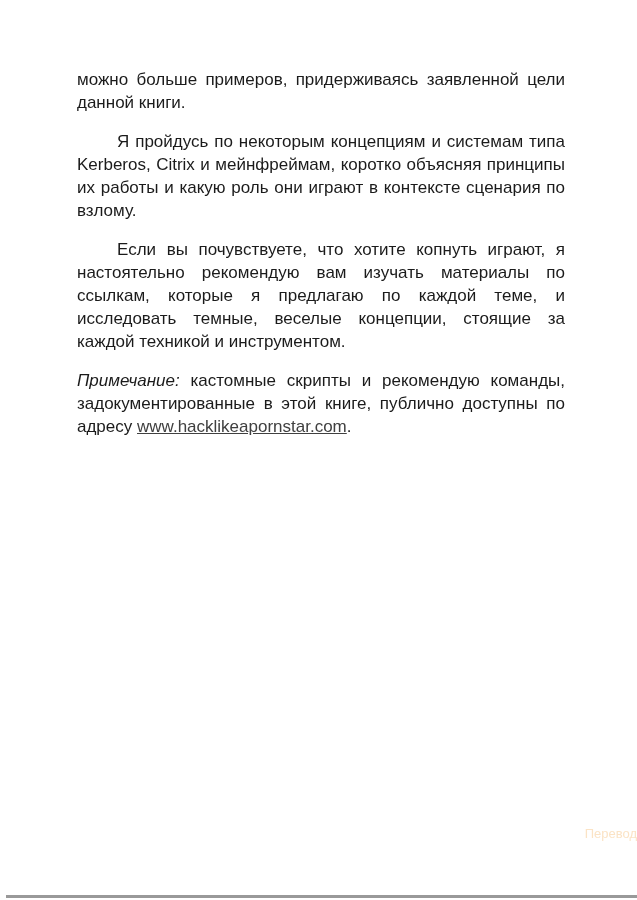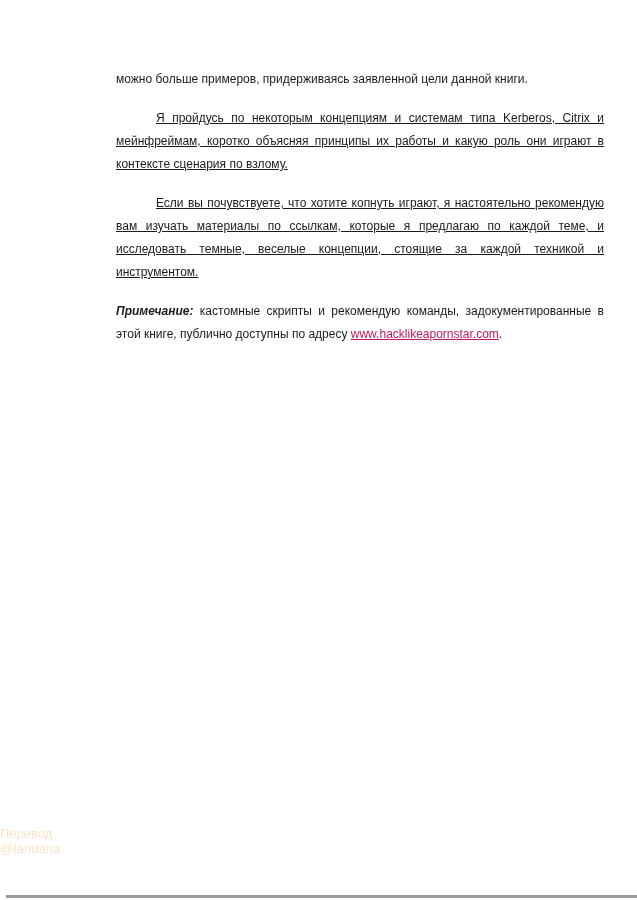--- a/index.html
+++ b/index.html
@@ -14,45 +14,43 @@
     background: #ffffff;
     font-family: "Liberation Sans", sans-serif;
     overflow: hidden;
   }
   .content {
     position: absolute;
     top: 68px;
     left: 77px;
     width: 488px;
     color: #1b1b1b;
-    font-size: 12px;
+    font-size: 17px;
     line-height: 23px;
-    margin-left: 39px;
   }
   .para {
     margin: 0 0 16px 0;
     text-align: justify;
   }
   .para.indent {
     text-indent: 40px;
-    text-decoration: underline;
   }
   .note-label {
-    font-weight: bold;
+    font-weight: normal;
     font-style: italic;
   }
   .link {
-    color: #be185d;
+    color: #404040;
   }
   .watermark {
     position: absolute;
     top: 826px;
     left: 0;
     right: 0;
-    text-align: left;
+    text-align: right;
     color: #fbe3c5;
     font-size: 13px;
     line-height: 15px;
   }
   .page-divider {
     position: absolute;
     left: 6px;
     right: 0;
     bottom: 2px;
     height: 3px;
@@ -69,18 +67,17 @@
 
     <p class="para indent">Я пройдусь по некоторым концепциям и системам типа Kerberos, Citrix и мейнфреймам, коротко объясняя принципы их работы и какую роль они играют в контексте сценария по взлому.</p>
 
     <p class="para indent">Если вы почувствуете, что хотите копнуть играют, я настоятельно рекомендую вам изучать материалы по ссылкам, которые я предлагаю по каждой теме, и исследовать темные, веселые концепции, стоящие за каждой техникой и инструментом.</p>
 
     <p class="para"><span class="note-label">Примечание:</span><span> кастомные скрипты и рекомендую команды, задокументированные в этой книге, публично доступны по адресу </span><a class="link" href="#">www.hacklikeapornstar.com</a><span>.</span></p>
   </div>
 
   <div class="watermark">
     <div>Перевод</div>
-    <div>@Ianuaria</div>
   </div>
 
   <div class="page-divider"></div>
 
 </div>
 
 </body></html>

